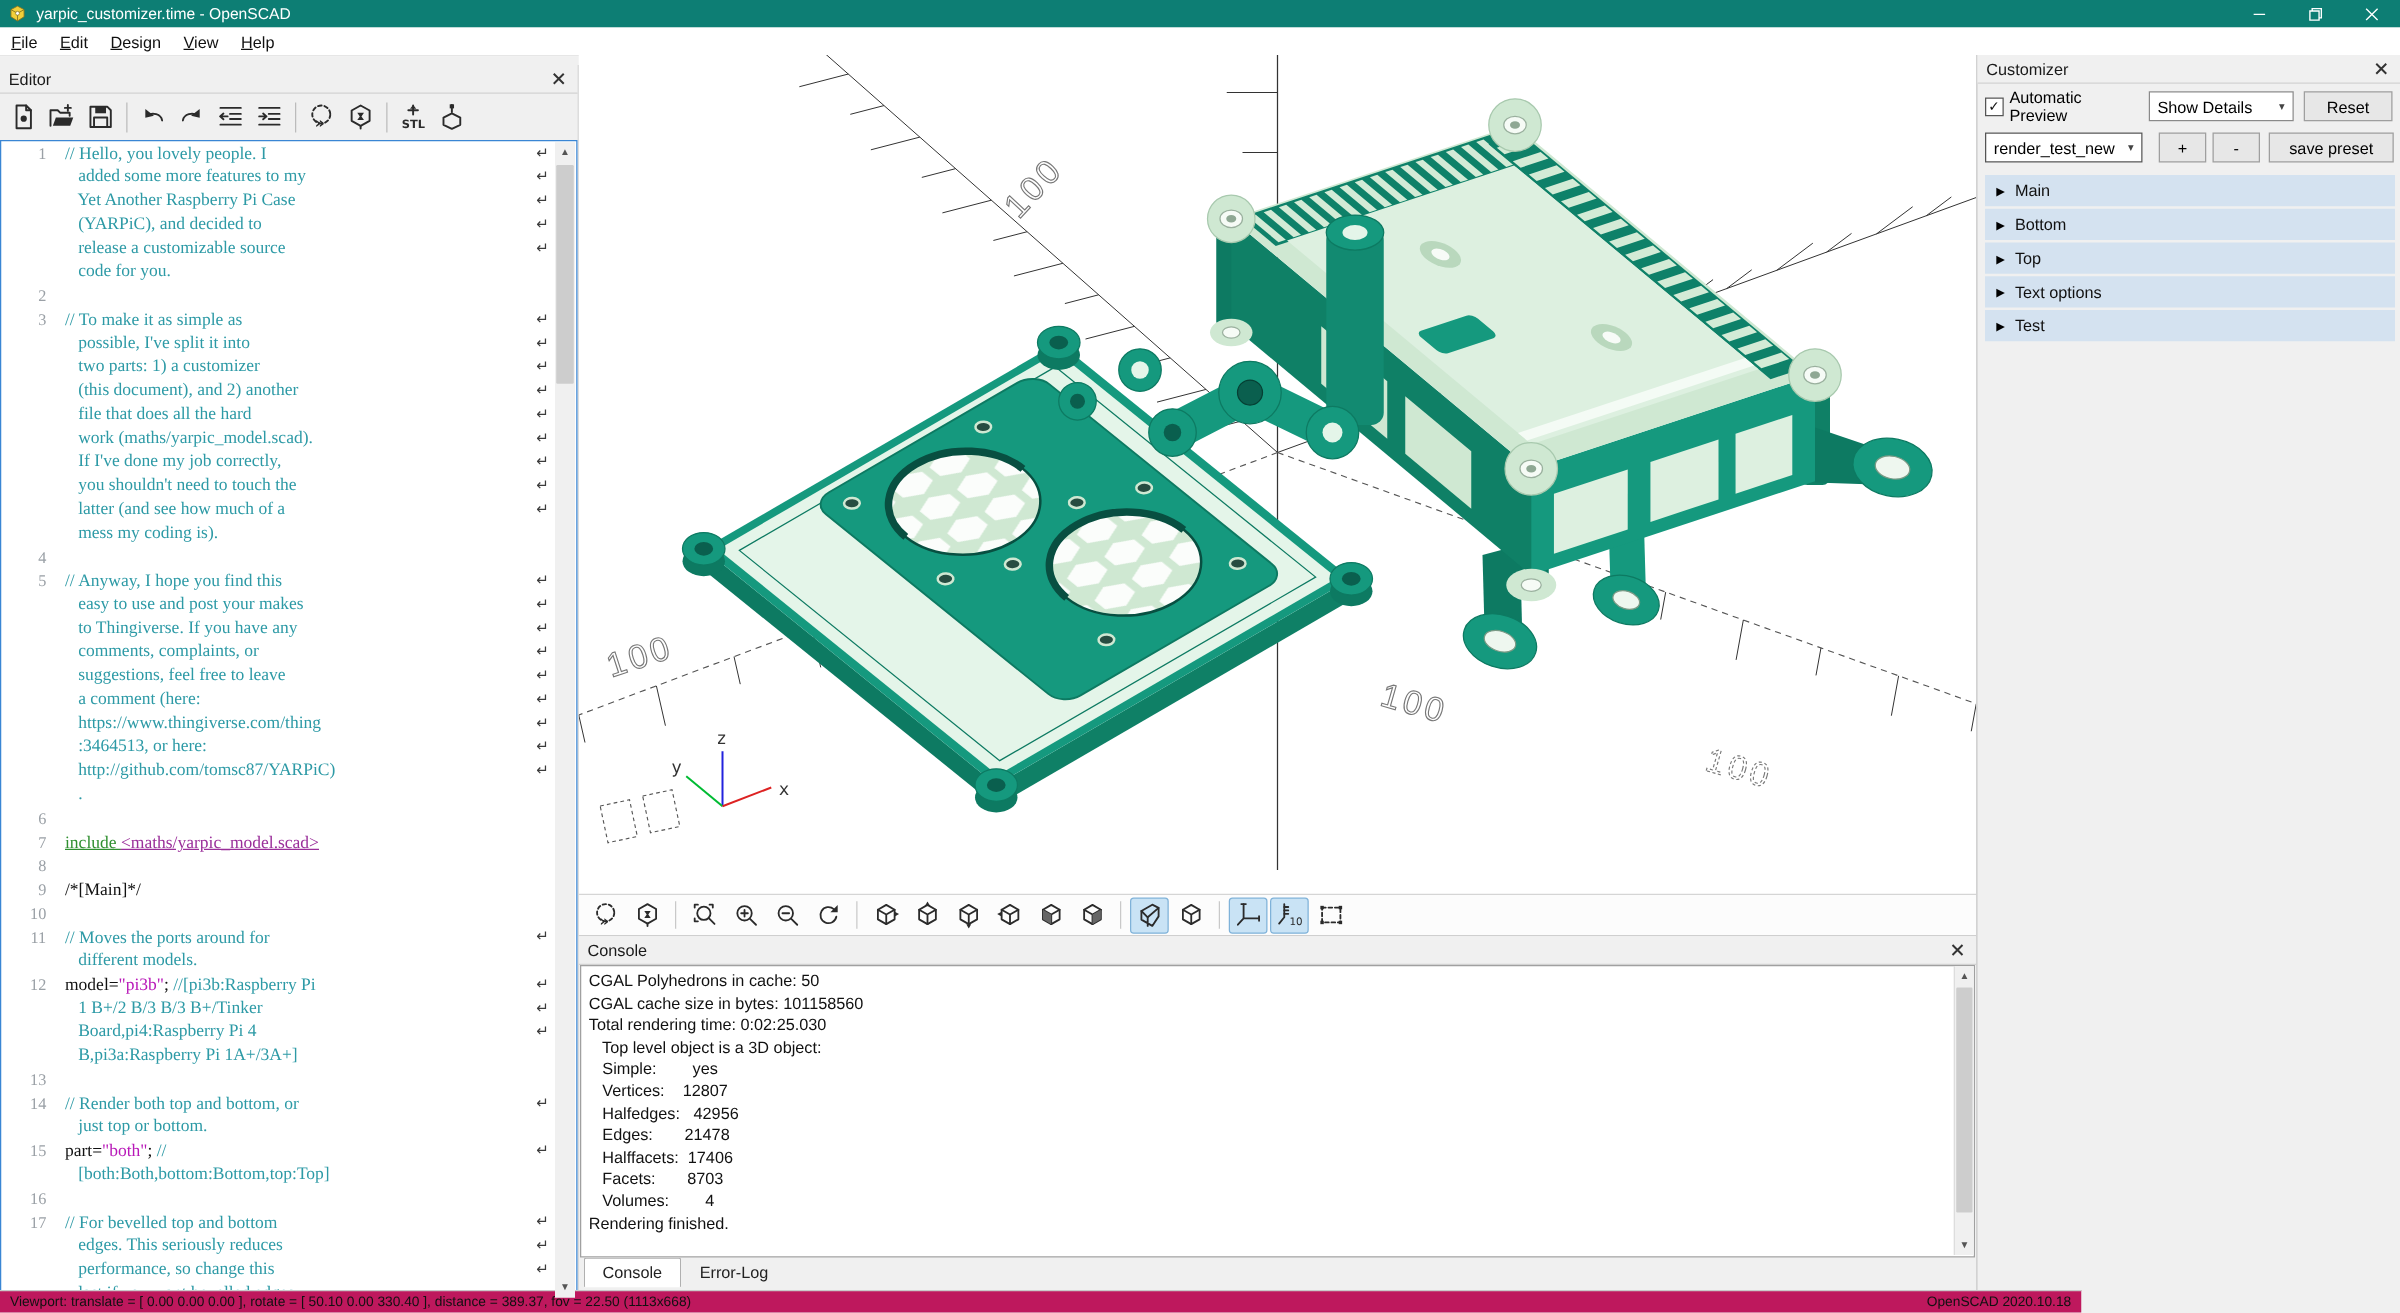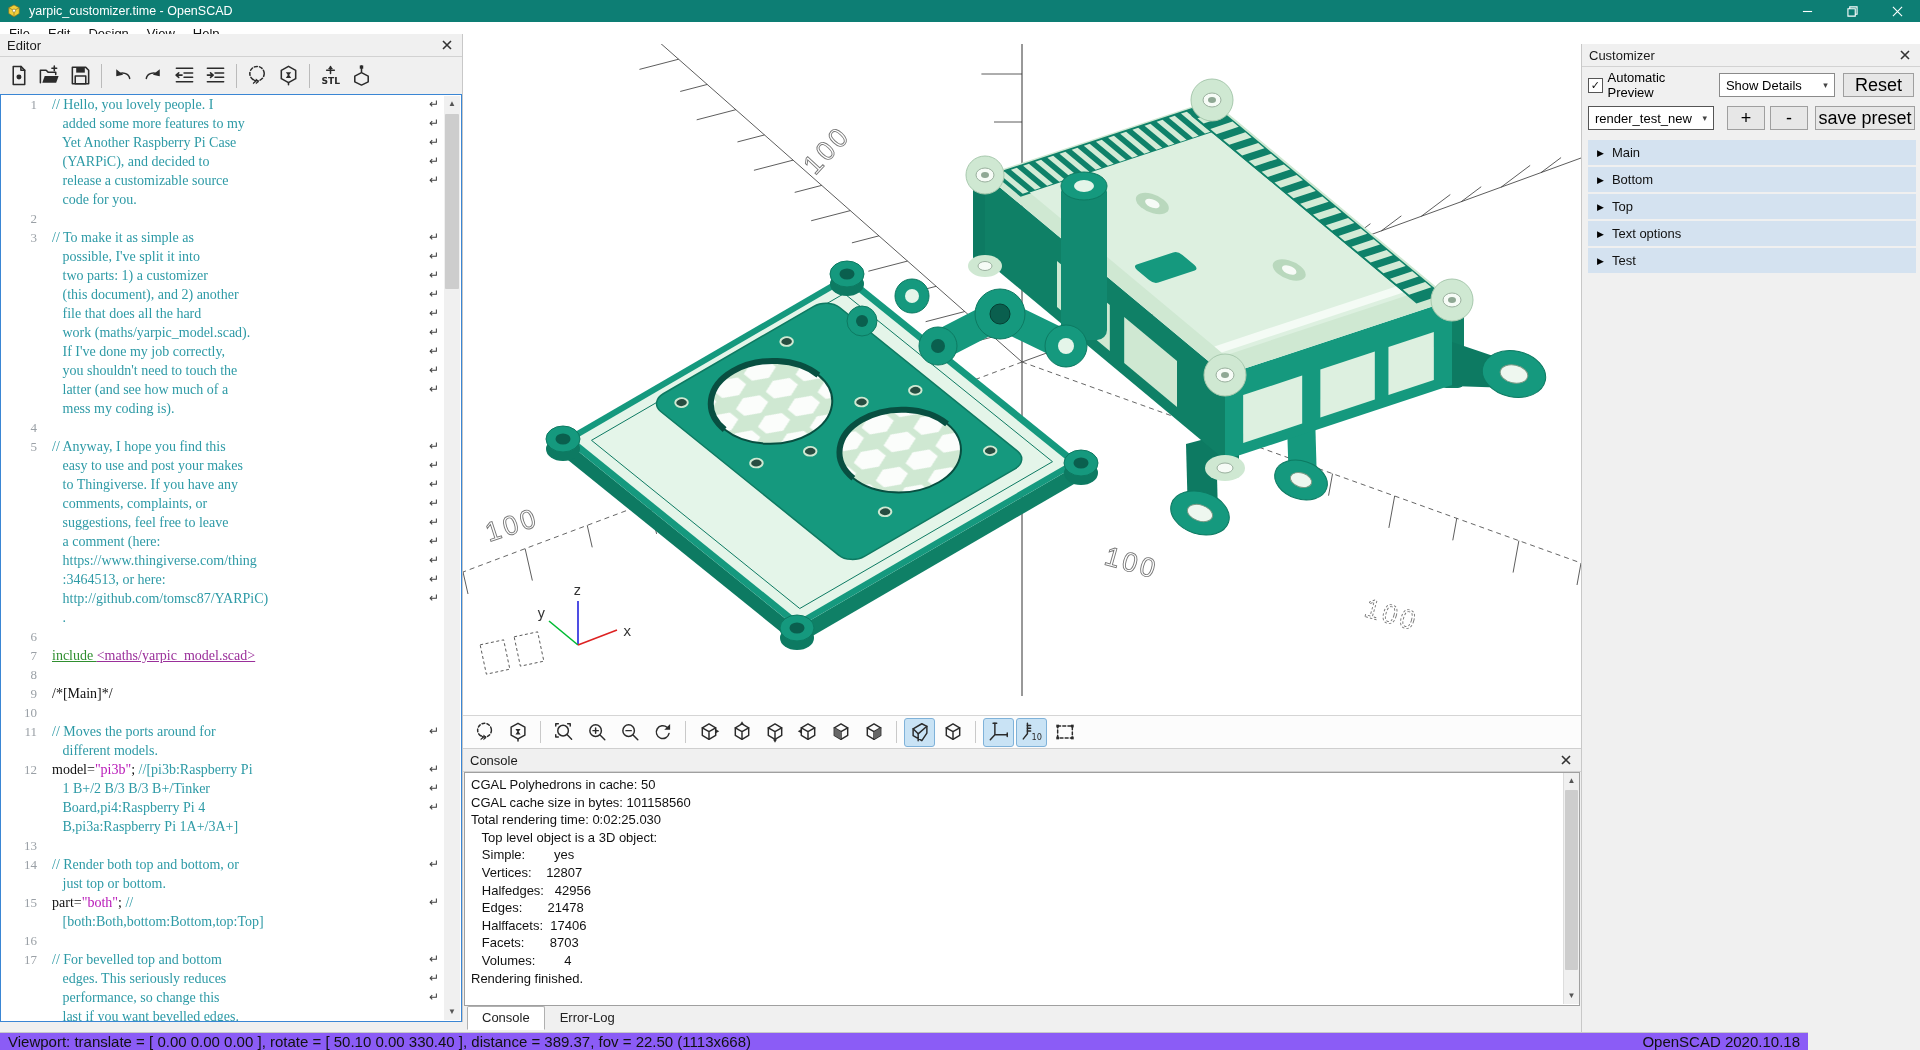--- a/index.html
+++ b/index.html
@@ -20,21 +20,21 @@
   #menubar{position:absolute;left:0;top:22px;width:1920px;height:22px;background:#fff;
     border-bottom:1px solid #e6e6e6;font-size:13px;display:flex;align-items:center;color:#111}
   .menu-item{padding:0 9px;height:100%;display:flex;align-items:center}
   .menu-item u{text-decoration:underline}
   
   .panel-header{height:22px;background:#f0f0f0;border-bottom:1px solid #d2d2d2;font-size:13px;
     color:#1a1a1a;display:flex;align-items:center;padding:0 7px;position:relative}
   .hclose{position:absolute;right:6px;top:4px;width:14px;height:14px}
   .hclose svg{width:10px;height:10px;stroke:#333;stroke-width:1.6}
   
-  #editor-panel{position:absolute;left:0;top:34px;width:463px;height:988px;background:#f0f0f0;
+  #editor-panel{position:absolute;left:0;top:52px;width:463px;height:988px;background:#f0f0f0;
     border-right:1px solid #c8c8c8;box-sizing:border-box}
   #ed-toolbar{height:37px;display:flex;align-items:center;padding:0 3px;background:#f0f0f0}
   .tbtn{width:31px;height:31px;display:flex;align-items:center;justify-content:center;border-radius:3px}
   .tbtn svg{width:23px;height:23px}
   .tsep{width:1px;height:24px;background:#bbb;margin:0 5px}
   .icn .o{fill:none;stroke:#2b2b2b;stroke-width:1.6;stroke-linecap:round;stroke-linejoin:round}
   #ed-code{position:absolute;left:0;top:60px;right:0;bottom:0;background:#fff;
     border:1px solid var(--focus);box-sizing:border-box;overflow:hidden}
   .crow{height:19px;line-height:19px;white-space:pre;position:relative;
     font-family:Liberation Serif, serif;font-size:14px}
@@ -70,31 +70,31 @@
   .ctab.active{background:#fff;border-color:#b0b0b0;border-bottom-color:#fff;border-radius:2px 2px 0 0}
   
   #customizer-panel{position:absolute;left:1581px;top:44px;width:339px;height:988px;background:#f0f0f0;
     border-left:1px solid #c8c8c8;box-sizing:border-box}
   .cz-row1{position:absolute;left:6px;top:28px;right:6px;height:26px;display:flex;align-items:center;font-size:13px}
   .cz-check{width:13px;height:13px;border:1px solid #555;background:#fff;display:inline-flex;
     align-items:center;justify-content:center;font-size:11px;margin-right:5px;color:#111}
   .cz-select{height:24px;background:#fff;border:1px solid #8a8a8a;display:flex;align-items:center;
     padding:0 6px;box-sizing:border-box;font-size:13px;justify-content:space-between}
   .cz-btn{height:24px;background:#e7e7e7;border:1px solid #9f9f9f;display:flex;align-items:center;
-    justify-content:center;font-size:18px;box-sizing:border-box}
+    justify-content:center;font-size:13px;box-sizing:border-box}
   .chev{font-size:9px;color:#444;margin-left:8px}
   .cz-row2{position:absolute;left:6px;top:60px;right:4px;height:28px;display:flex;align-items:center}
   #cz-groups{position:absolute;left:6px;top:96px;right:4px}
   .cz-group{height:25px;background:var(--grouprow);display:flex;align-items:center;padding-left:9px;
     margin-bottom:2px;font-size:13px;color:#111}
   .cz-group .tri{font-size:9px;margin-right:8px;color:#000}
   
-  #statusbar{position:absolute;left:0;top:1032px;width:1808px;height:18px;background:#8b5cf6;
+  #statusbar{position:absolute;left:0;top:1032px;width:1665px;height:18px;background:#be185d;
     border-top:1px solid #c9c9c9;box-sizing:border-box;display:flex;align-items:center;
-    justify-content:space-between;padding:0 8px;font-size:15px;color:#111}
+    justify-content:space-between;padding:0 8px;font-size:11px;color:#111}
 </style>
 </head>
 <body>
 
 <div id="titlebar">
   <svg class="logo" viewBox="0 0 16 16">
     <path d="M8 1l6 3.2v6.6L8 14.6 2 10.8V4.2z" fill="#f2cf3a" stroke="#86741f" stroke-width="0.8"></path>
     <path d="M2 4.2L8 7.6l6-3.4M8 7.6v7" stroke="#86741f" stroke-width="0.8" fill="none"></path>
     <circle cx="8" cy="7.6" r="1.8" fill="#fff" stroke="#86741f" stroke-width="0.7"></circle>
   </svg>

